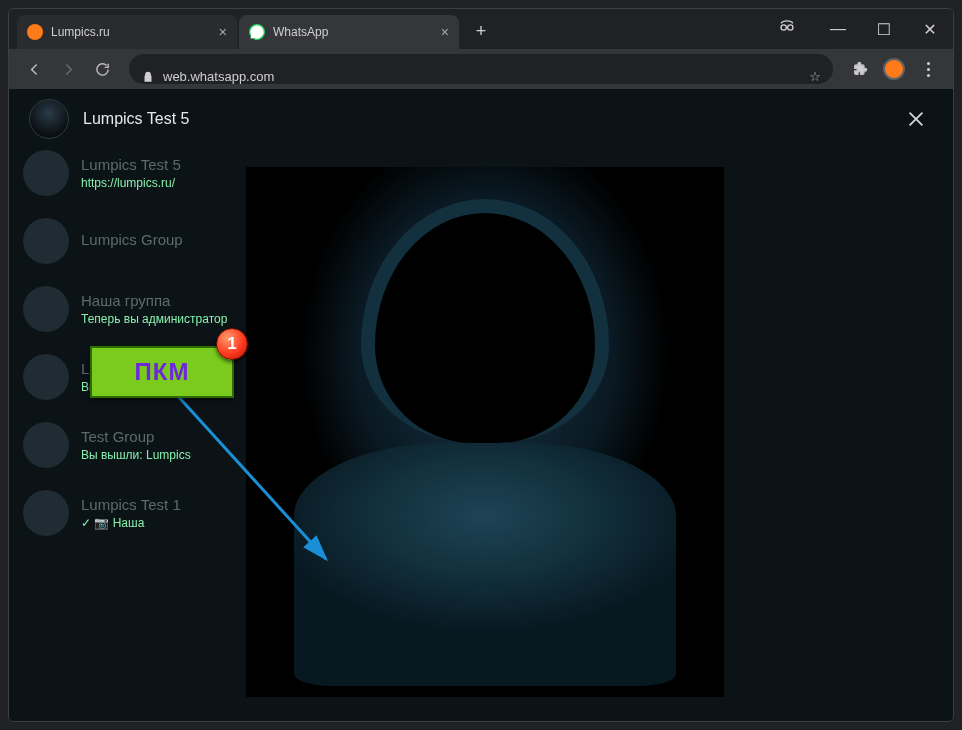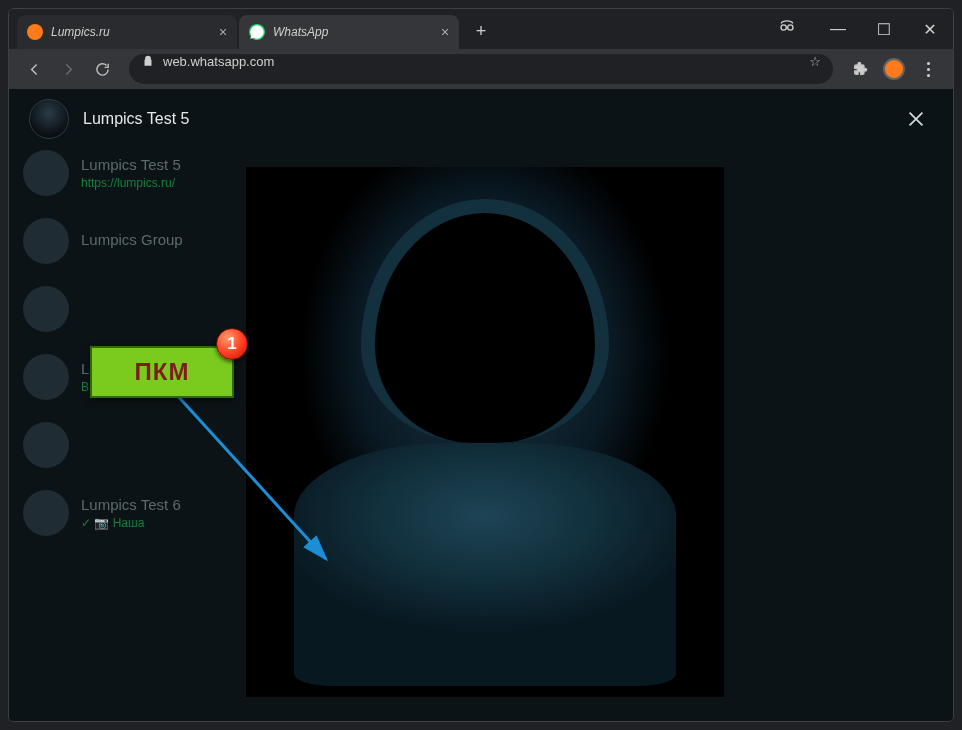--- a/index.html
+++ b/index.html
@@ -1,71 +1,71 @@
 <!DOCTYPE html>
 <html><head>
 <meta charset="utf-8">
 <style>
 * { margin:0; padding:0; box-sizing:border-box; font-family:"Segoe UI",Arial,sans-serif; }
 body { background:#202124; width:962px; height:730px; overflow:hidden; position:relative; }
 
 .chr-window{position:absolute;left:8px;top:8px;width:946px;height:714px;background:#202124;border:1px solid #3c4043;border-radius:6px;overflow:hidden;}
 .tab-strip{height:40px;background:#202124;display:flex;align-items:flex-end;padding-left:8px;}
-.tab{height:34px;min-width:220px;background:#35363a;border-radius:8px 8px 0 0;display:flex;align-items:center;padding:0 10px;color:#cfcfcf;font-size:12px;gap:8px;margin-right:2px;font-style:italic;}
+.tab{height:34px;min-width:220px;background:#35363a;border-radius:8px 8px 0 0;display:flex;align-items:center;padding:0 10px;color:#cfcfcf;font-size:12px;gap:8px;margin-right:2px;}
 .tab.inactive{background:#2a2b2e;}
 .tab-fav{width:16px;height:16px;border-radius:50%;display:flex;align-items:center;justify-content:center;font-size:11px;}
 .tab-fav.orange{background:#ff7a18;}
 .tab-fav.wa{background:#25d366;color:#fff;}
 .tab-close{margin-left:auto;color:#aaa;font-size:14px;cursor:pointer;}
 .new-tab{width:28px;height:28px;color:#cfcfcf;display:flex;align-items:center;justify-content:center;font-size:18px;cursor:pointer;margin-left:6px;margin-bottom:4px;}
 .win-controls{position:absolute;right:0;top:0;height:40px;display:flex;}
 .wbtn{width:46px;display:flex;align-items:center;justify-content:center;color:#cfcfcf;cursor:pointer;}
 .incog{width:28px;height:28px;margin-right:10px;align-self:center;}
 .incog svg{width:20px;height:20px;fill:#cfcfcf;}
 
 .toolbar{height:40px;background:#35363a;display:flex;align-items:center;padding:0 10px;gap:4px;}
 .tb-ico{width:30px;height:30px;display:flex;align-items:center;justify-content:center;color:#bfbfbf;cursor:pointer;border-radius:50%;}
 .tb-ico svg{width:17px;height:17px;stroke:#bfbfbf;stroke-width:2;fill:none;}
-.addr{flex:1;height:30px;background:#202124;border-radius:15px;display:flex;align-items:flex-start;padding:0 12px;color:#cfcfcf;font-size:13px;gap:8px;margin:0 8px;}
+.addr{flex:1;height:30px;background:#202124;border-radius:15px;display:flex;align-items:flex-end;padding:0 12px;color:#cfcfcf;font-size:13px;gap:8px;margin:0 8px;}
 .lock{width:14px;height:14px;}
 .lock svg{width:14px;height:14px;fill:#cfcfcf;}
 .addr-txt{flex:1;white-space:nowrap;}
 .star{color:#bfbfbf;}
 .puzzle svg{fill:#cfcfcf;width:16px;height:16px;}
 .profile-chip{width:22px;height:22px;border-radius:50%;background:#ff7a18;border:2px solid #5f6368;}
 .menu-dots{display:flex;flex-direction:column;gap:3px;align-items:center;justify-content:center;}
 .menu-dots span{width:3px;height:3px;background:#cfcfcf;border-radius:50%;}
 
 .content{position:relative;height:634px;background:#111;}
 .dim{position:absolute;inset:0;background:#0d1418;opacity:0.95;}
 .chat-list{position:absolute;left:0;top:50px;width:320px;color:#4b5559;font-size:13px;}
 .chat-item{height:68px;padding:10px 14px;display:flex;align-items:center;gap:12px;}
 .avatar{width:46px;height:46px;border-radius:50%;background:#1f2c33;}
 .ci-txt{display:flex;flex-direction:column;gap:3px;}
 .ci-title{color:#5a6a70;font-size:15px;}
-.ci-sub{color:#15803d;font-size:12px;}
+.ci-sub{color:#86efac;font-size:12px;}
 
 .viewer-hdr{position:absolute;left:0;top:0;right:0;height:60px;display:flex;align-items:center;padding:0 20px;color:#e5e7e8;z-index:5;}
 .vh-avatar{width:40px;height:40px;border-radius:50%;background:radial-gradient(circle at 50% 35%,#2a3b47 0%,#0a0f14 70%);margin-right:14px;border:1px solid #2c3a42;}
 .vh-name{font-size:16px;font-weight:400;}
 .vh-close{margin-left:auto;width:34px;height:34px;display:flex;align-items:center;justify-content:center;color:#cfd6d8;cursor:pointer;}
 .vh-close svg{width:22px;height:22px;stroke:#cfd6d8;stroke-width:2;}
 
 .big-img{position:absolute;left:237px;top:78px;width:478px;height:530px;background:#000;z-index:4;cursor:pointer;}
 .hood{position:absolute;inset:0;background:
  radial-gradient(ellipse 180px 210px at 50% 33%,#000 0 40%,transparent 42%),
  radial-gradient(ellipse 230px 280px at 50% 35%,#1a3544 0%,#0a1a24 55%,#000 80%),
  linear-gradient(#000,#000);}
 .jacket{position:absolute;left:10%;right:10%;top:52%;bottom:2%;background:
  radial-gradient(ellipse 70% 60% at 50% 30%,#1e4455 0%,#12303d 40%,#081821 80%);border-radius:40% 40% 10% 10%/30% 30% 5% 5%;}
 .hood-rim{position:absolute;left:24%;top:6%;width:52%;height:46%;border:14px solid #13303e;border-bottom:none;border-radius:50% 50% 45% 45%/60% 60% 40% 40%;background:#000;}
 .hood-rim:after{content:"";position:absolute;inset:6px;border-radius:inherit;background:#000;}
 
 .annot{position:absolute;left:81px;top:257px;z-index:10;}
-.annot-box{width:144px;height:52px;background:#7bcb1e;border:2px solid #2e6b00;display:flex;align-items:center;justify-content:center;color:#7f1d1d;font-weight:800;font-size:24px;font-family:Arial;letter-spacing:1px;box-shadow:0 3px 6px rgba(0,0,0,0.5);}
+.annot-box{width:144px;height:52px;background:#7bcb1e;border:2px solid #2e6b00;display:flex;align-items:center;justify-content:center;color:#6d28d9;font-weight:800;font-size:24px;font-family:Arial;letter-spacing:1px;box-shadow:0 3px 6px rgba(0,0,0,0.5);}
 .annot-badge{position:absolute;right:-14px;top:-18px;width:32px;height:32px;border-radius:50%;background:radial-gradient(circle at 35% 30%,#ff9a6a 0%,#ff3b1f 55%,#b51400 100%);border:1px solid #7a0d00;display:flex;align-items:center;justify-content:center;color:#fff;font-weight:700;font-size:17px;box-shadow:0 2px 4px rgba(0,0,0,0.6);}
 .arrow-svg{position:absolute;left:162px;top:300px;width:180px;height:200px;z-index:9;pointer-events:none;}
 </style>
 </head>
 <body>
 
 <div class="chr-window">
 
   <div class="tab-strip">
     <div class="tab inactive">
@@ -156,35 +156,43 @@
         </div>
       <div class="chat-item">
           <div class="avatar"></div>
           <div class="ci-txt">
             <span class="ci-title">Lumpics Group</span>
             <span class="ci-sub"></span>
           </div>
         </div>
       <div class="chat-item">
           <div class="avatar"></div>
+          <div class="ci-txt">
+            <span class="ci-title">Наша группа</span>
+            <span class="ci-sub">Теперь вы администратор</span>
+          </div>
         </div>
       <div class="chat-item">
           <div class="avatar"></div>
           <div class="ci-txt">
             <span class="ci-title">Lumpics Test 2</span>
             <span class="ci-sub">Вы обновились в группе</span>
           </div>
         </div>
       <div class="chat-item">
           <div class="avatar"></div>
-        </div>
-      <div class="chat-item">
-          <div class="avatar"></div>
-          <div class="ci-txt">
-            <span class="ci-title">Lumpics Test 6</span>
+          <div class="ci-txt">
+            <span class="ci-title">Test Group</span>
+            <span class="ci-sub">Вы вышли: Lumpics</span>
+          </div>
+        </div>
+      <div class="chat-item">
+          <div class="avatar"></div>
+          <div class="ci-txt">
+            <span class="ci-title">Lumpics Test 1</span>
             <span class="ci-sub">✓ 📷 Наша</span>
           </div>
         </div>
     </div>
 
     <div class="viewer-hdr">
       <div class="vh-avatar"></div>
       <div class="vh-name">Lumpics Test 5</div>
       <div class="vh-close">
         <svg viewBox="0 0 24 24">

